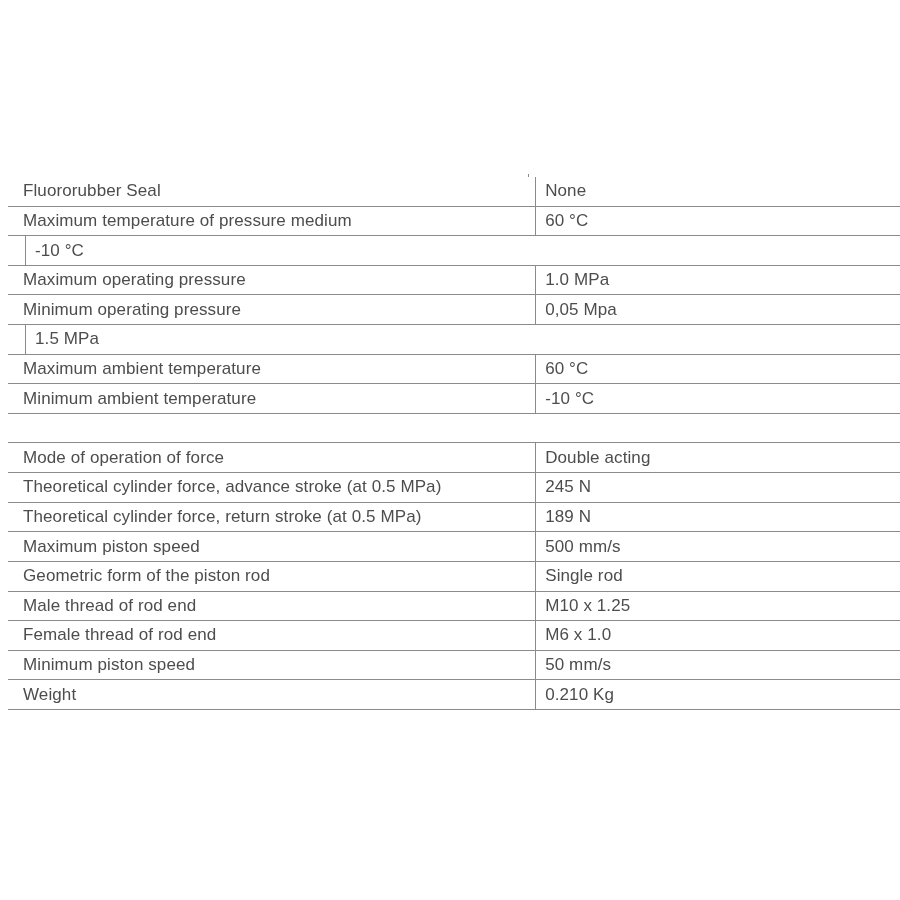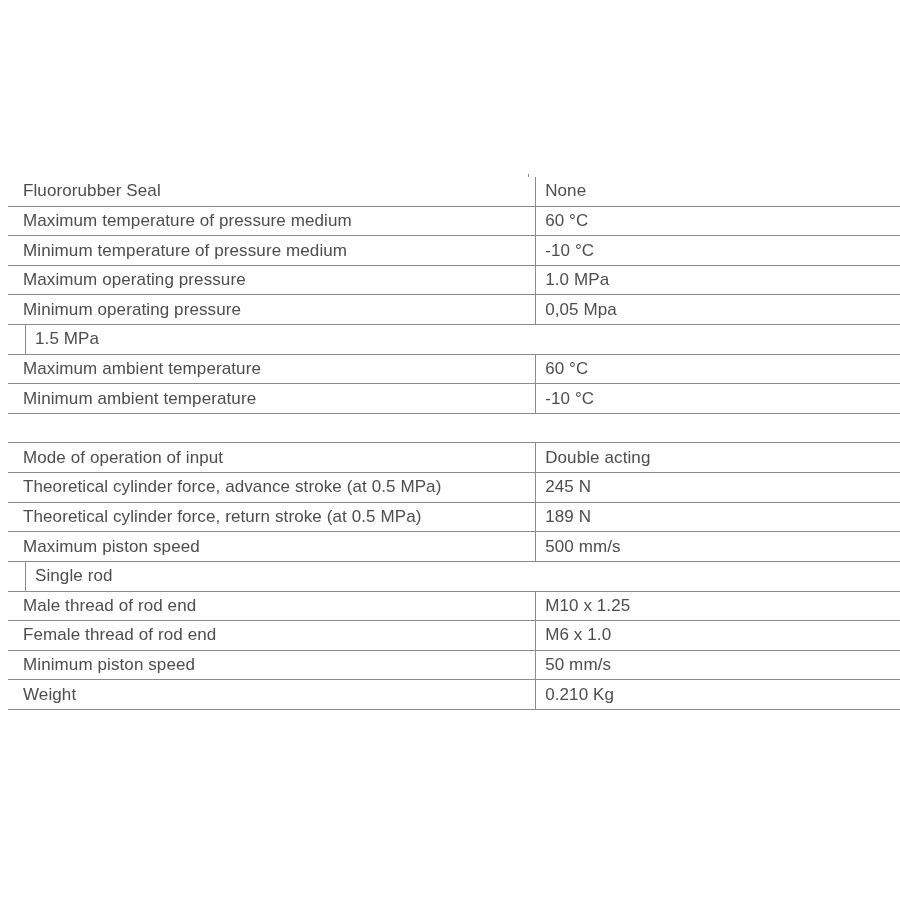--- a/index.html
+++ b/index.html
@@ -68,21 +68,20 @@
 <div class="spec-table">
   <div class="row">
     <div class="cell left">Fluororubber Seal</div>
     <div class="cell right">None</div>
   </div>
   <div class="row">
     <div class="cell left">Maximum temperature of pressure medium</div>
     <div class="cell right">60 °C</div>
   </div>
   <div class="row">
-    <div class="cell left">Minimum temperature of pressure medium</div>
     <div class="cell right">-10 °C</div>
   </div>
   <div class="row">
     <div class="cell left">Maximum operating pressure</div>
     <div class="cell right">1.0 MPa</div>
   </div>
   <div class="row">
     <div class="cell left">Minimum operating pressure</div>
     <div class="cell right">0,05 Mpa</div>
   </div>
@@ -93,36 +92,37 @@
     <div class="cell left">Maximum ambient temperature</div>
     <div class="cell right">60 °C</div>
   </div>
   <div class="row">
     <div class="cell left">Minimum ambient temperature</div>
     <div class="cell right">-10 °C</div>
   </div>
   <div class="row">
   </div>
   <div class="row">
-    <div class="cell left">Mode of operation of input</div>
+    <div class="cell left">Mode of operation of force</div>
     <div class="cell right">Double acting</div>
   </div>
   <div class="row">
     <div class="cell left">Theoretical cylinder force, advance stroke (at 0.5 MPa)</div>
     <div class="cell right">245 N</div>
   </div>
   <div class="row">
     <div class="cell left">Theoretical cylinder force, return stroke (at 0.5 MPa)</div>
     <div class="cell right">189 N</div>
   </div>
   <div class="row">
     <div class="cell left">Maximum piston speed</div>
     <div class="cell right">500 mm/s</div>
   </div>
   <div class="row">
+    <div class="cell left">Geometric form of the piston rod</div>
     <div class="cell right">Single rod</div>
   </div>
   <div class="row">
     <div class="cell left">Male thread of rod end</div>
     <div class="cell right">M10 x 1.25</div>
   </div>
   <div class="row">
     <div class="cell left">Female thread of rod end</div>
     <div class="cell right">M6 x 1.0</div>
   </div>

